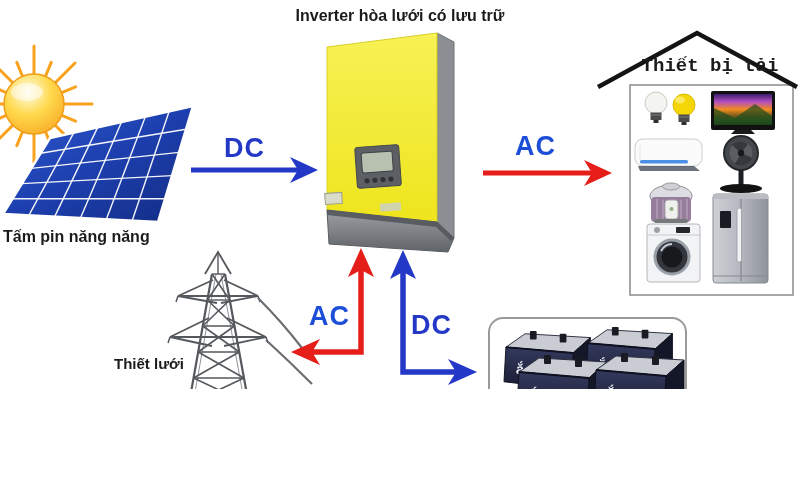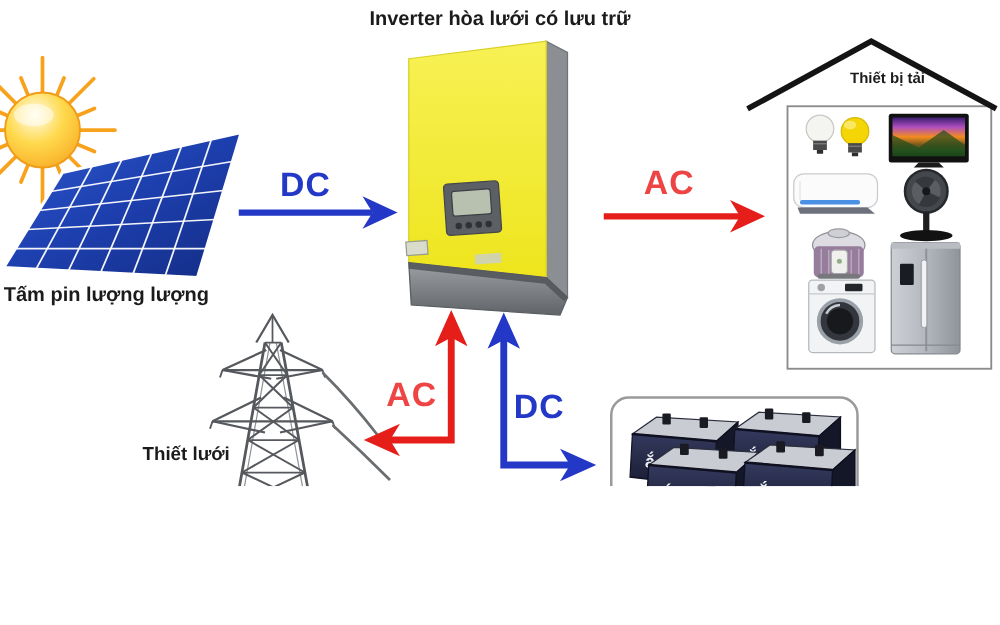--- a/index.html
+++ b/index.html
@@ -3,25 +3,25 @@
 <meta charset="utf-8">
 <style>
   html,body{margin:0;padding:0;background:#fff;}
   #stage{position:relative;width:800px;height:389px;background:#ffffff;overflow:hidden;
          font-family:"Liberation Sans",sans-serif;padding-left:36px;}
   #scene{position:absolute;left:0;top:0;}
   .lbl{position:absolute;font-weight:bold;color:#1b1b1b;white-space:nowrap;text-align:center;}
   .lbl-node{font-size:16px;}
   .lbl-flow{font-size:27px;letter-spacing:1px;}
   .flow-dc{color:#2338c6;}
-  .flow-ac{color:#ef4444;}
+  .flow-ac{color:#1d4ed8;}
   #lbl-title{left:272px;top:7px;width:256px;text-align:center;font-size:16px;}
   #lbl-solar{left:3px;top:228px;}
   #lbl-grid{left:114px;top:355px;font-size:15px;}
-  #lbl-load{left:625px;top:55px;width:170px;text-align:center;font-size:12px;}
+  #lbl-load{left:625px;top:55px;width:170px;text-align:center;font-size:19px;font-family:Liberation Mono, monospace;}
   #lbl-battery{left:489px;top:436px;width:197px;text-align:center;}
   #lbl-dc1{left:224px;top:133px;}
   #lbl-ac1{left:515px;top:131px;}
   #lbl-ac2{left:309px;top:301px;}
   #lbl-dc2{left:411px;top:310px;}
 </style>
 </head>
 <body>
 
 <div id="stage">
@@ -277,21 +277,21 @@
   <g>
     <rect x="489" y="318" width="197" height="143" rx="14" fill="#ffffff" stroke="#9a9a9a" stroke-width="2"></rect>
     <use href="#battery-shape" x="0" y="0" transform="translate(504,328) scale(0.96)"></use>
     <use href="#battery-shape" x="0" y="0" transform="translate(586,324) scale(0.96)"></use>
     <use href="#battery-shape" x="0" y="0" transform="translate(517,352)"></use>
     <use href="#battery-shape" x="0" y="0" transform="translate(594,350)"></use>
   </g>
 </svg>
 
 <div class="lbl" id="lbl-title">Inverter hòa lưới có lưu trữ</div>
-<div class="lbl lbl-node" id="lbl-solar">Tấm pin lượng lượng</div>
+<div class="lbl lbl-node" id="lbl-solar">Tấm pin năng năng</div>
 <div class="lbl lbl-node" id="lbl-grid">Thiết lưới</div>
 <div class="lbl lbl-node" id="lbl-load">Thiết bị tải</div>
 <div class="lbl lbl-flow flow-dc" id="lbl-dc1">DC</div>
 <div class="lbl lbl-flow flow-ac" id="lbl-ac1">AC</div>
 <div class="lbl lbl-flow flow-ac" id="lbl-ac2">AC</div>
 <div class="lbl lbl-flow flow-dc" id="lbl-dc2">DC</div>
 
 </div>
 
 </body></html>

